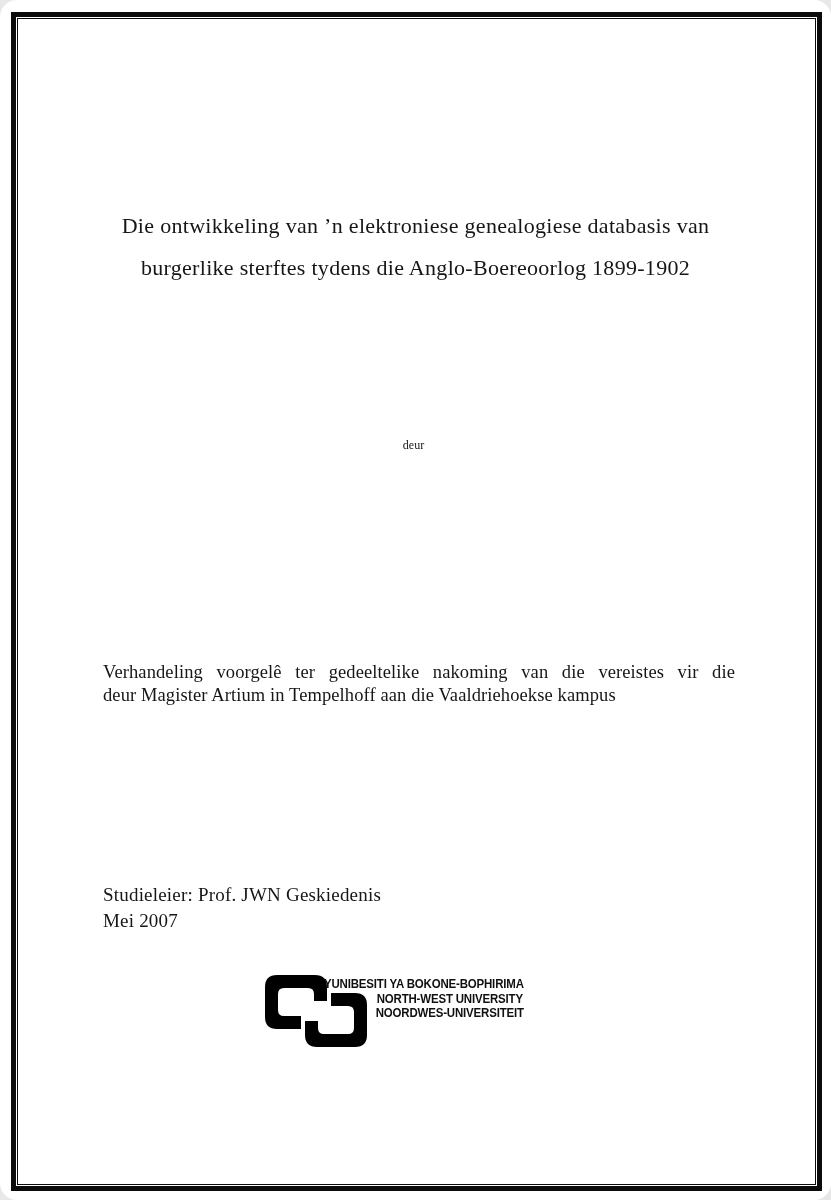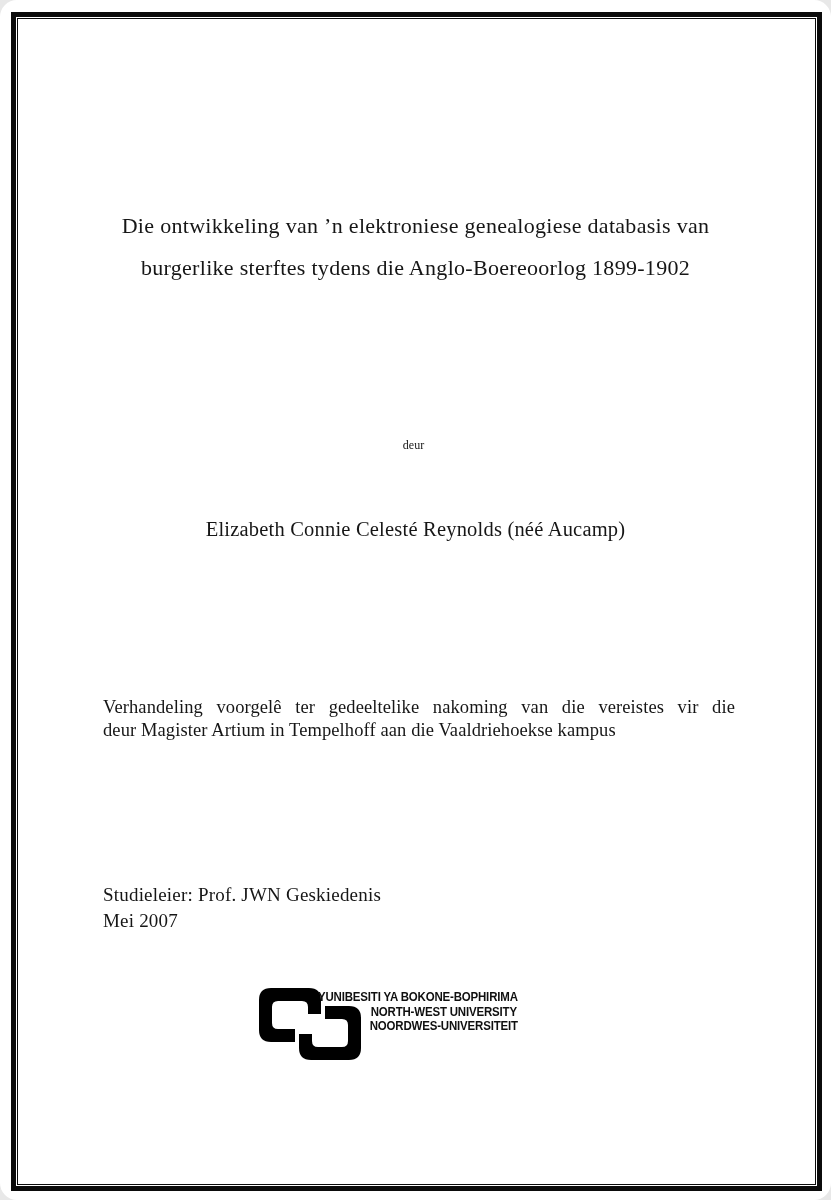--- a/index.html
+++ b/index.html
@@ -49,38 +49,37 @@
     line-height: 28px;
     letter-spacing: 0.2px;
   }
   .statement {
     position: absolute;
     top: 661px; left: 103px;
     width: 632px;
     font-size: 18.5px;
     line-height: 23px;
     letter-spacing: 0.1px;
-    margin-top: 35px;
   }
   .st-line1 {
     text-align: justify;
     text-align-last: justify;
   }
   .italic { }
   .supervisor-block {
     position: absolute;
     top: 882px; left: 103px;
     font-size: 19px;
     line-height: 26px;
     letter-spacing: 0.2px;
   }
   .logo {
     position: absolute;
-    top: 974px; left: 258px;
-    width: 330px; height: 84px; margin-top: 13px;
+    top: 974px; left: 264px;
+    width: 330px; height: 84px;
   }
   .logo-mark {
     position: absolute;
     left: 0; top: 0;
     display: block;
   }
   .logo-text {
     position: absolute;
     left: 60px; top: 3px;
     width: 296px;
@@ -105,21 +104,20 @@
     <div class="frame-inner"></div>
   </div>
 
   <div class="title">
     <div>Die ontwikkeling van ’n elektroniese genealogiese databasis van</div>
     <div>burgerlike sterftes tydens die Anglo-Boereoorlog 1899-1902</div>
   </div>
 
   <div class="byline">deur</div>
 
-  <div class="author">Elizabeth Connie Celesté Reynolds (néé Aucamp)</div>
 
   <div class="statement">
     <div class="st-line1">Verhandeling voorgelê ter gedeeltelike nakoming van die vereistes vir die</div>
     <div><span>deur </span><span class="italic">Magister Artium</span><span> in Tempelhoff aan die Vaaldriehoekse kampus</span></div>
   </div>
 
   <div class="supervisor-block">
     <div>Studieleier: Prof. JWN Geskiedenis</div>
     <div>Mei 2007</div>
   </div>

